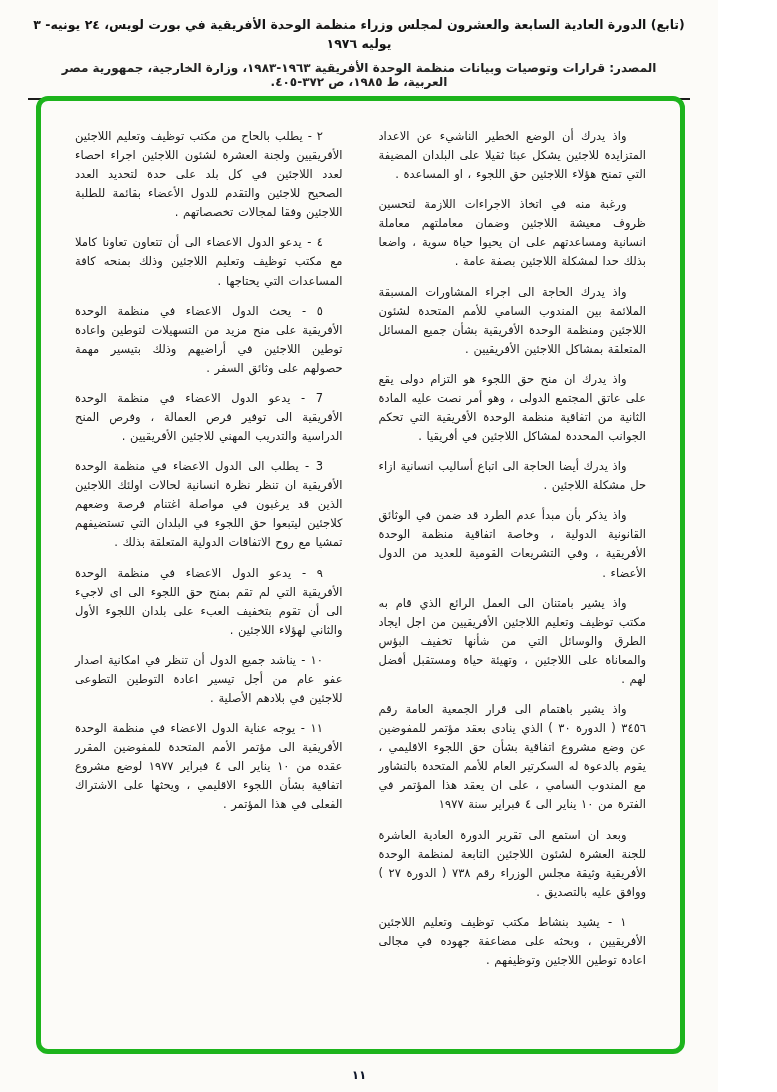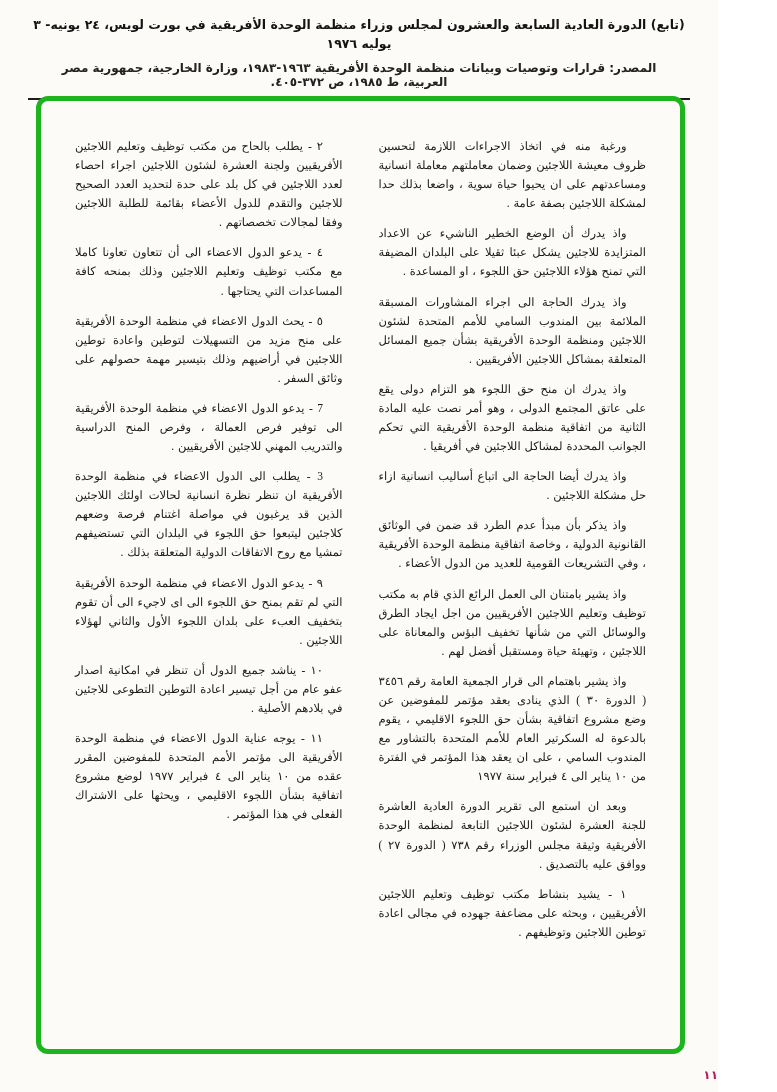--- a/index.html
+++ b/index.html
@@ -62,56 +62,55 @@
     flex: 1 1 0;
     min-width: 0;
     direction: rtl;
   }
   .para {
     font-size: 11.5px;
     line-height: 1.66;
     color: #1a1a1a;
     text-align: justify;
     text-indent: 1.7em;
-    margin: 10px 0 11px 0;
+    margin: 0 0 11px 0;
     word-spacing: 1px;
-    font-family: Liberation Serif, serif;
   }
   .page-number {
     position: absolute;
     bottom: 10px;
     left: 0;
     width: 100%;
-    text-align: right;
+    text-align: center;
     font-size: 12px;
     font-weight: bold;
-    color: #be185d;
+    color: #0f172a;
     letter-spacing: 3px;
   }
 </style>
 </head>
 <body>
 
 <div class="page">
 
   <div class="header">
     <div class="title">(تابع) الدورة العادية السابعة والعشرون لمجلس وزراء منظمة الوحدة الأفريقية في بورت لويس، ٢٤ يونيه- ٣ يوليه ١٩٧٦</div>
     <div class="source">المصدر: قرارات وتوصيات وبيانات منظمة الوحدة الأفريقية ١٩٦٣-١٩٨٣، وزارة الخارجية، جمهورية مصر العربية، ط ١٩٨٥، ص ٣٧٢-٤٠٥.</div>
   </div>
 
   <hr class="header-rule">
 
   <div class="content-box">
     <div class="columns">
 
       <div class="col">
 
+          <p class="para">واذ يدرك أن الوضع الخطير الناشيء عن الاعداد المتزايدة للاجئين يشكل عبئا ثقيلا على البلدان المضيفة التي تمنح هؤلاء اللاجئين حق اللجوء ، او المساعدة .</p>
+
           <p class="para">ورغبة منه في اتخاذ الاجراءات اللازمة لتحسين ظروف معيشة اللاجئين وضمان معاملتهم معاملة انسانية ومساعدتهم على ان يحيوا حياة سوية ، واضعا بذلك حدا لمشكلة اللاجئين بصفة عامة .</p>
-
-          <p class="para">واذ يدرك أن الوضع الخطير الناشيء عن الاعداد المتزايدة للاجئين يشكل عبئا ثقيلا على البلدان المضيفة التي تمنح هؤلاء اللاجئين حق اللجوء ، او المساعدة .</p>
 
           <p class="para">واذ يدرك الحاجة الى اجراء المشاورات المسبقة الملائمة بين المندوب السامي للأمم المتحدة لشئون اللاجئين ومنظمة الوحدة الأفريقية بشأن جميع المسائل المتعلقة بمشاكل اللاجئين الأفريقيين .</p>
 
           <p class="para">واذ يدرك ان منح حق اللجوء هو التزام دولى يقع على عاتق المجتمع الدولى ، وهو أمر نصت عليه المادة الثانية من اتفاقية منظمة الوحدة الأفريقية التي تحكم الجوانب المحددة لمشاكل اللاجئين في أفريقيا .</p>
 
           <p class="para">واذ يدرك أيضا الحاجة الى اتباع أساليب انسانية ازاء حل مشكلة اللاجئين .</p>
 
           <p class="para">واذ يذكر بأن مبدأ عدم الطرد قد ضمن في الوثائق القانونية الدولية ، وخاصة اتفاقية منظمة الوحدة الأفريقية ، وفي التشريعات القومية للعديد من الدول الأعضاء .</p>
 
           <p class="para">واذ يشير بامتنان الى العمل الرائع الذي قام به مكتب توظيف وتعليم اللاجئين الأفريقيين من اجل ايجاد الطرق والوسائل التي من شأنها تخفيف البؤس والمعاناة على اللاجئين ، وتهيئة حياة ومستقبل أفضل لهم .</p>

